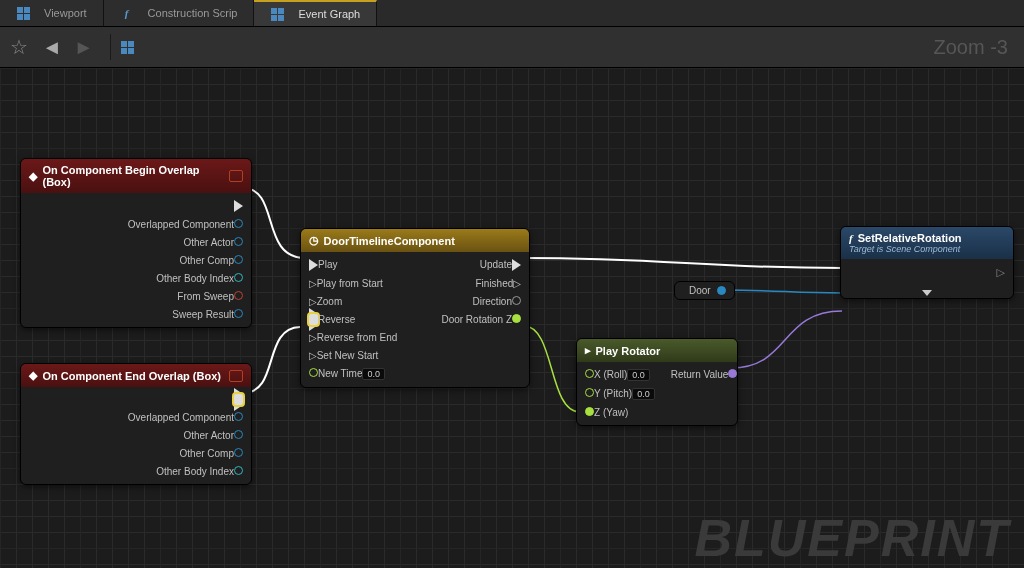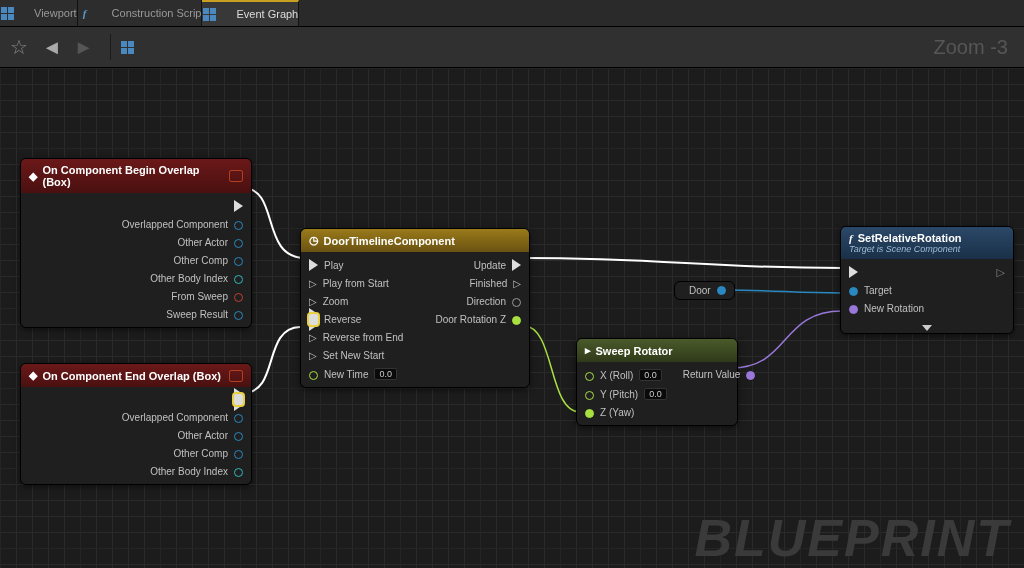--- a/index.html
+++ b/index.html
@@ -1,17 +1,17 @@
 <!DOCTYPE html>
 <html><head>
 <meta charset="utf-8">
 <style>
 html,body{margin:0;padding:0;width:1024px;height:568px;overflow:hidden;background:#1a1a1a;font-family:'Segoe UI',Arial,sans-serif;color:#c0c0c0;font-size:11px}
 .tabbar{display:flex;height:26px;background:#2a2a2a;border-bottom:1px solid #000}
-.tab{display:flex;align-items:center;gap:20px;padding:0 0;border-right:1px solid #111;color:#999;background:#2d2d2d;cursor:pointer}
+.tab{display:flex;align-items:center;gap:14px;padding:0 16px;border-right:1px solid #111;color:#999;background:#2d2d2d;cursor:pointer}
 .tab.active{background:#383838;color:#ddd;border-top:2px solid #c8a020}
 .tab-icon{width:14px;height:14px;display:flex;align-items:center;justify-content:center}
 .toolbar{display:flex;align-items:center;height:40px;background:#303030;border-bottom:1px solid #000;padding:0 10px;position:relative}
 .toolbar .star{font-size:20px;color:#888;margin-right:8px}
 .toolbar .navbtn{font-size:20px;color:#aaa;margin:0 6px;cursor:pointer}
 .toolbar .sep{width:1px;height:26px;background:#1a1a1a;margin:0 10px}
 .toolbar .bc{font-size:19px;color:#ddd}
 .toolbar .bc .arrow{margin:0 8px;color:#888}
 .toolbar .zoom{position:absolute;right:16px;font-size:20px;color:#565656;font-weight:normal}
 .canvas{position:relative;width:1024px;height:502px;background:#1c1c1c;background-image:linear-gradient(#252525 1px,transparent 1px),linear-gradient(90deg,#252525 1px,transparent 1px),linear-gradient(#2a2a2a 1px,transparent 1px),linear-gradient(90deg,#2a2a2a 1px,transparent 1px);background-size:80px 80px,80px 80px,16px 16px,16px 16px}
@@ -20,21 +20,21 @@
 .node-header{padding:5px 8px;border-radius:5px 5px 0 0;display:flex;align-items:center;gap:5px;font-weight:bold;color:#fff;font-size:11px}
 .hdr-red{background:linear-gradient(180deg,#6b1818,#4a1010)}
 .hdr-yellow{background:linear-gradient(180deg,#9a7a1a,#6a5212)}
 .hdr-green{background:linear-gradient(180deg,#4a5a2a,#303a1a)}
 .hdr-blue{background:linear-gradient(180deg,#2a4868,#1a3048)}
 .hdr-box{margin-left:auto;width:12px;height:10px;border:1px solid #b04020;border-radius:2px}
 .node-body{padding:6px 4px;display:flex;gap:8px}
 .col{display:flex;flex-direction:column;gap:5px}
 .col.left{align-items:flex-start}
 .col.right{align-items:flex-end;margin-left:auto}
-.pin{display:flex;align-items:flex-end;gap:6px;padding:1px 4px;white-space:nowrap;font-size:10px}
+.pin{display:flex;align-items:flex-start;gap:0;padding:1px 4px;white-space:nowrap;font-size:10px}
 .pin-tri{width:0;height:0;border-top:6px solid transparent;border-bottom:6px solid transparent}
 .pin-tri.out{border-left:9px solid #ddd}
 .pin-tri.in{border-left:9px solid #ddd}
 .pin-circ{width:9px;height:9px;border-radius:50%;border:1.5px solid;box-sizing:border-box}
 .pin-circ.solid{background:currentColor}
 .c-blue{color:#2a88c0;border-color:#2a88c0}
 .c-cyan{color:#30b8c0;border-color:#30b8c0}
 .c-red{color:#c04030;border-color:#c04030}
 .c-lime{color:#a8e040;border-color:#a8e040}
 .c-purple{color:#9878d8;border-color:#9878d8}
@@ -230,21 +230,21 @@
             <span>Door Rotation Z</span>
             <span class="pin-circ c-lime solid"></span>
           </div>
     </div>
   </div>
 </div>
 
 <div class="node" style="left:576px;top:270px;width:160px">
   <div class="node-header hdr-green">
         <span>▸</span>
-        <span>Sweep Rotator</span>
+        <span>Play Rotator</span>
       </div>
   <div class="node-body">
     <div class="col left">
       <div class="pin">
             <span class="pin-circ c-lime"></span>
             <span>X (Roll)</span>
             <span class="valbox">0.0</span>
           </div>
       <div class="pin">
             <span class="pin-circ c-lime"></span>
@@ -267,33 +267,20 @@
 
 <div class="node" style="left:840px;top:158px;width:172px">
   <div class="node-header hdr-blue" style="flex-direction:column;align-items:flex-start;gap:0">
     <div style="display:flex;gap:5px;align-items:center">
           <span class="ficon">f</span>
           <span>SetRelativeRotation</span>
         </div>
     <div style="font-size:9px;font-style:italic;color:#9dbad5;font-weight:normal">Target is Scene Component</div>
   </div>
   <div class="node-body">
-    <div class="col left">
-      <div class="pin">
-            <span class="pin-tri in"></span>
-          </div>
-      <div class="pin">
-            <span class="pin-circ c-blue solid"></span>
-            <span>Target</span>
-          </div>
-      <div class="pin">
-            <span class="pin-circ c-purple solid"></span>
-            <span>New Rotation</span>
-          </div>
-    </div>
     <div class="col right">
       <div class="pin">
             <span style="font-size:11px;color:#888">▷</span>
           </div>
     </div>
   </div>
   <div class="expand-arrow"></div>
 </div>
 
 <div class="varnode" style="left:674px;top:213px">

